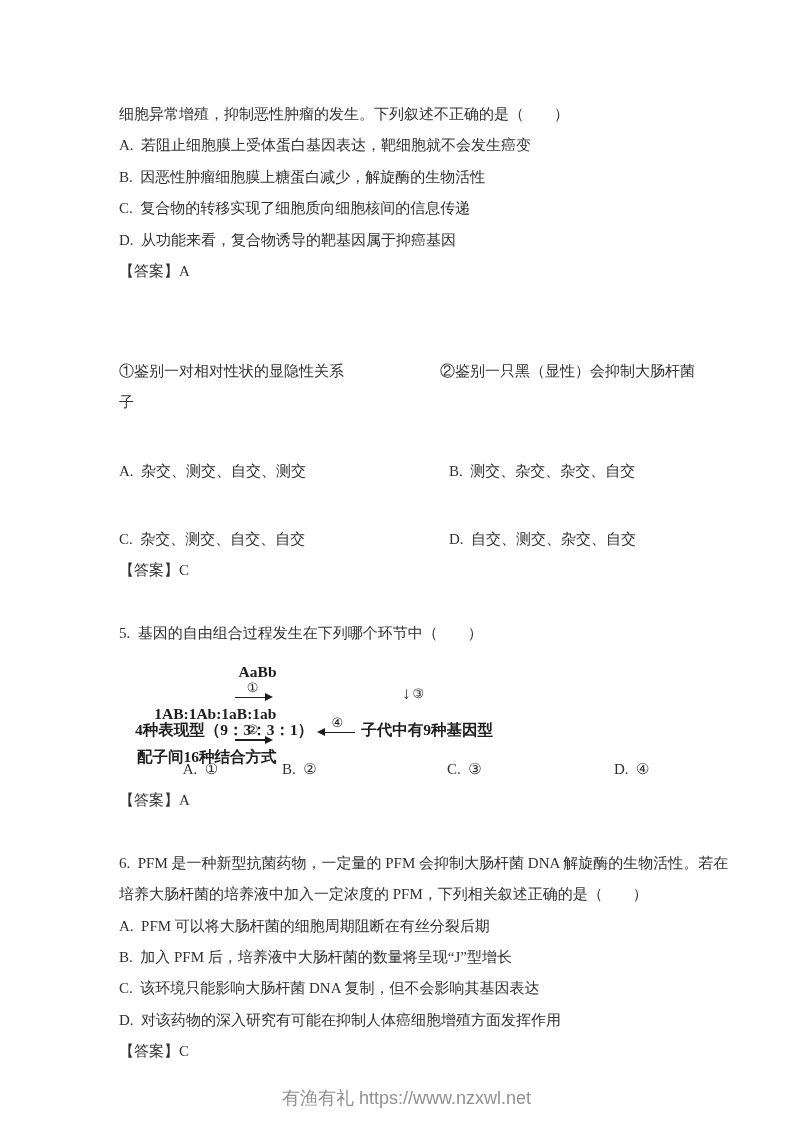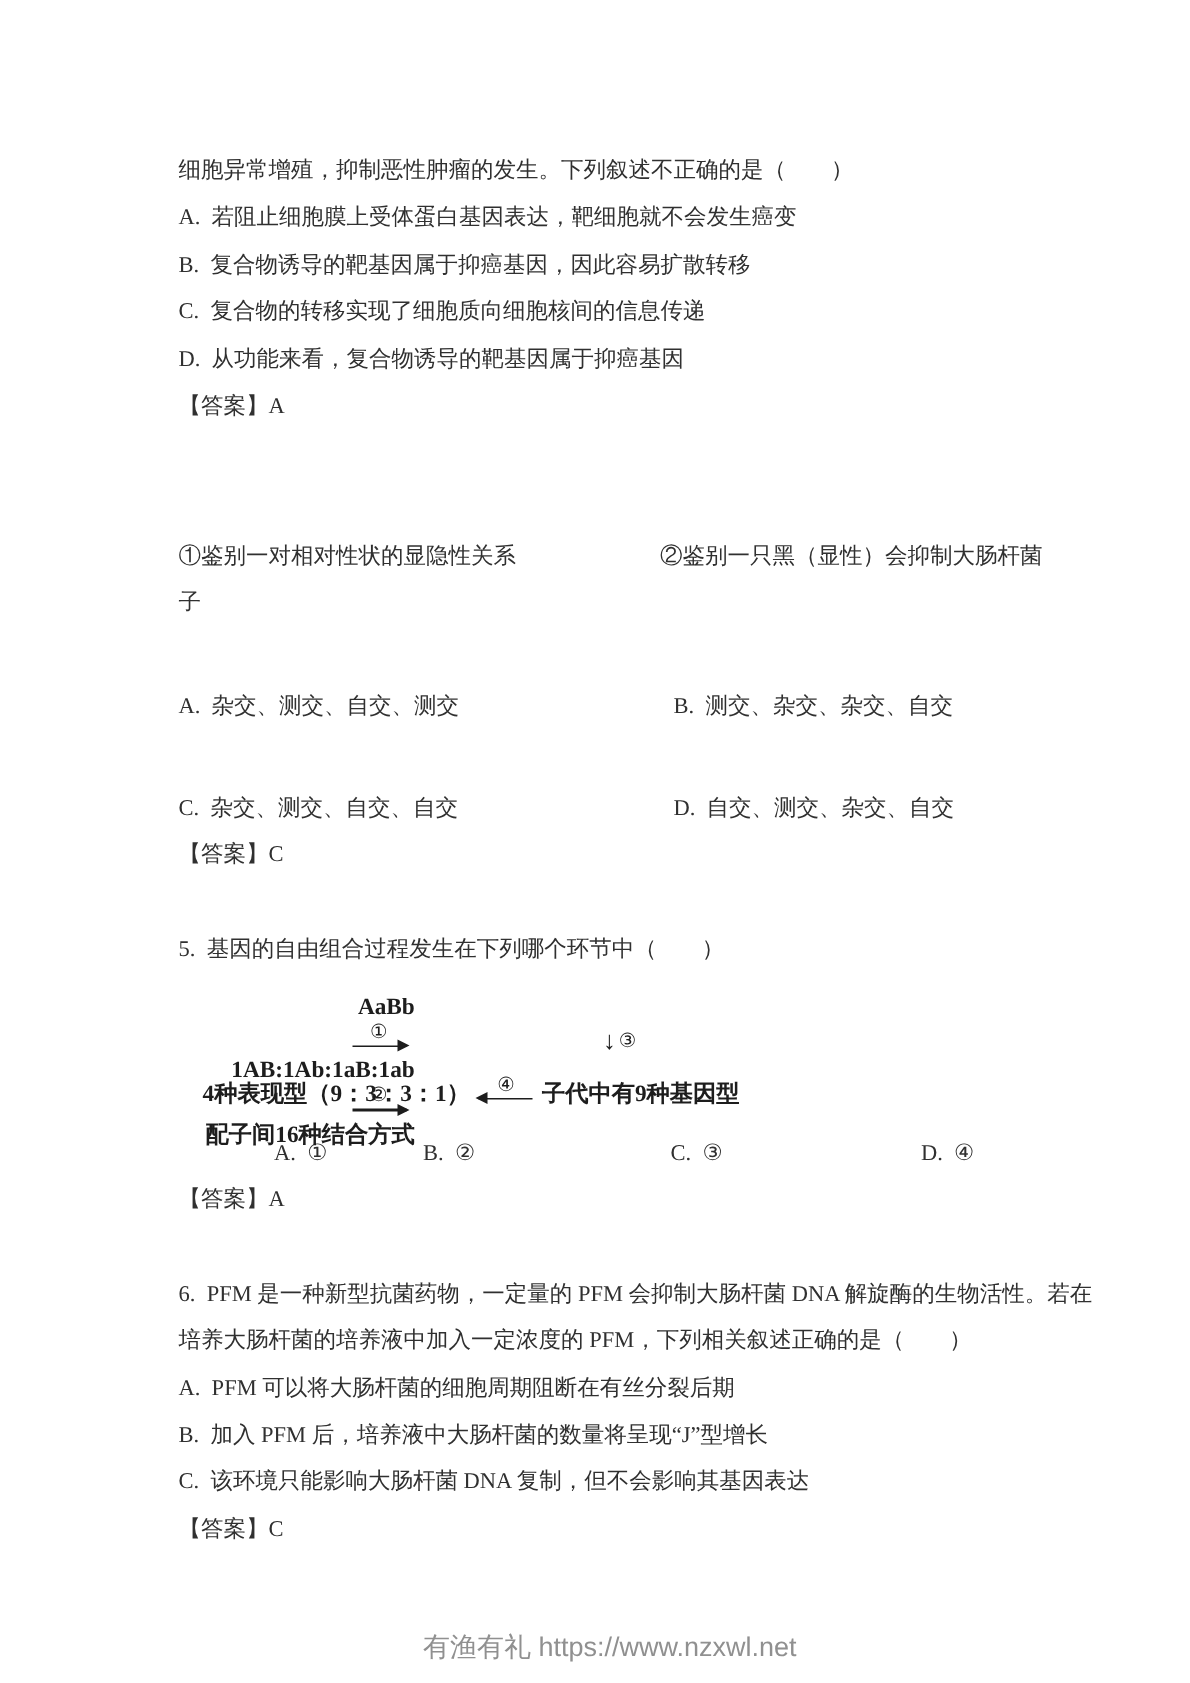--- a/index.html
+++ b/index.html
@@ -136,21 +136,21 @@
 </style>
 </head>
 <body>
 
 <div class="page">
   <div class="content">
 
     <section>
       <p class="line nowrap">细胞异常增殖，抑制恶性肿瘤的发生。下列叙述不正确的是（　　）</p>
       <p class="line nowrap">A.  若阻止细胞膜上受体蛋白基因表达，靶细胞就不会发生癌变</p>
-      <p class="line nowrap">B.  复合物诱导的靶基因属于抑癌基因，因此容易扩散转移</p>
+      <p class="line nowrap">B.  因恶性肿瘤细胞膜上糖蛋白减少，解旋酶的生物活性</p>
       <p class="line nowrap">C.  复合物的转移实现了细胞质向细胞核间的信息传递</p>
       <p class="line nowrap">D.  从功能来看，复合物诱导的靶基因属于抑癌基因</p>
       <p class="line nowrap">【答案】A</p>
     </section>
 
     <div class="gap"></div>
 
     <section>
       <div class="row2">
         <span class="col1a">①鉴别一对相对性状的显隐性关系</span>
@@ -211,20 +211,21 @@
     </section>
 
     <div class="gap"></div>
 
     <section>
       <p class="line nowrap">6.  PFM 是一种新型抗菌药物，一定量的 PFM 会抑制大肠杆菌 DNA 解旋酶的生物活性。若在</p>
       <p class="line nowrap">培养大肠杆菌的培养液中加入一定浓度的 PFM，下列相关叙述正确的是（　　）</p>
       <p class="line nowrap">A.  PFM 可以将大肠杆菌的细胞周期阻断在有丝分裂后期</p>
       <p class="line nowrap">B.  加入 PFM 后，培养液中大肠杆菌的数量将呈现“J”型增长</p>
       <p class="line nowrap">C.  该环境只能影响大肠杆菌 DNA 复制，但不会影响其基因表达</p>
+      <p class="line nowrap">D.  对该药物的深入研究有可能在抑制人体癌细胞增殖方面发挥作用</p>
       <p class="line nowrap">【答案】C</p>
     </section>
 
   </div>
 
   <div class="footer">
     <span>有渔有礼 https://www.nzxwl.net</span>
   </div>
 </div>
 

